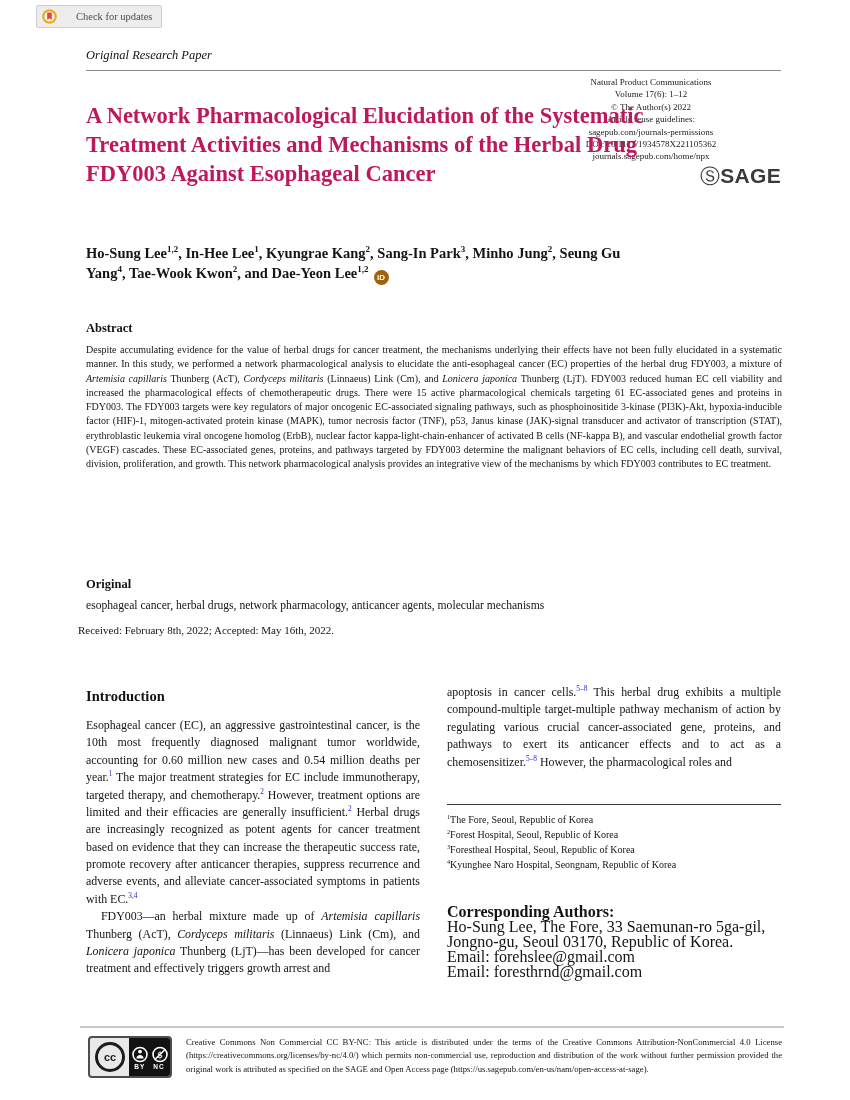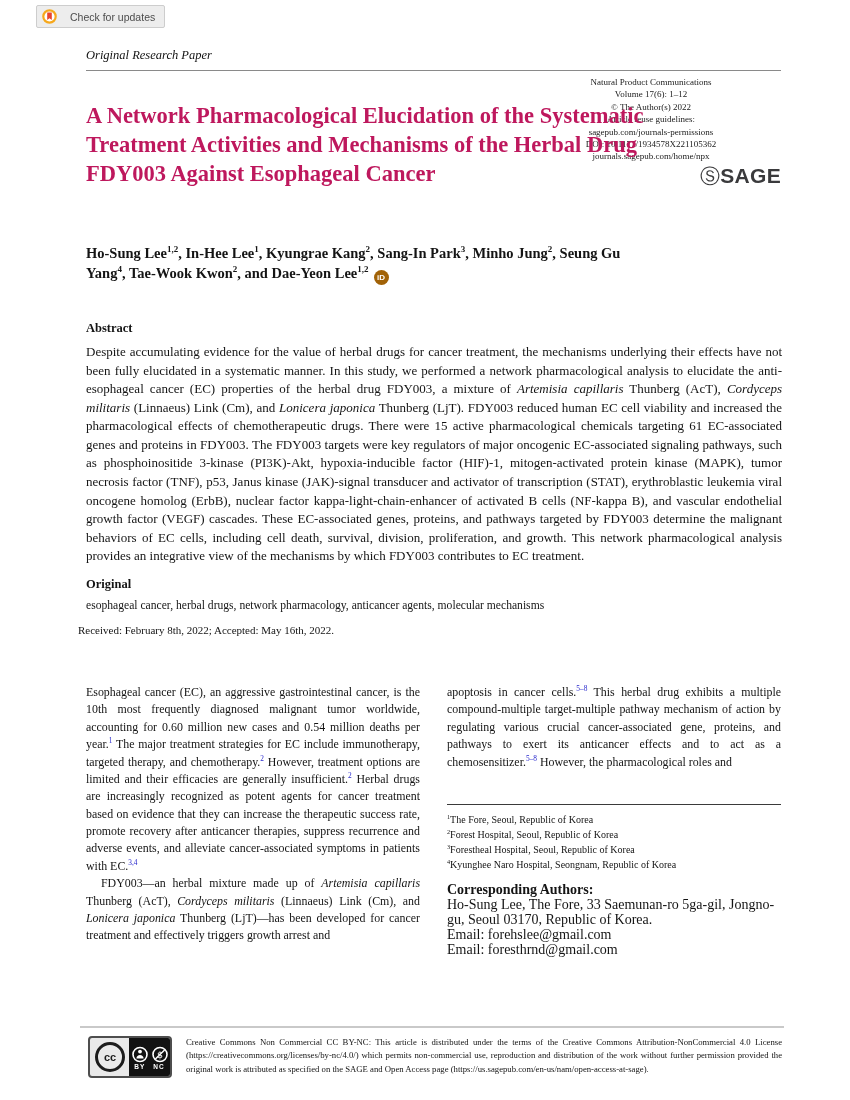--- a/index.html
+++ b/index.html
@@ -3,23 +3,23 @@
 <meta charset="utf-8">
 <style>
   html,body{margin:0;padding:0;}
   body{
     width:850px;height:1100px;position:relative;background:#ffffff;
     font-family:"Liberation Serif",serif;color:#141414;overflow:hidden;
     -webkit-font-smoothing:antialiased;
   }
   
   .check-badge{
-    position:absolute;left:36px;top:5px;display:flex;align-items:center;gap:13px;
+    position:absolute;left:36px;top:5px;display:flex;align-items:center;gap:19px;
     background:#ededed;border:1px solid #cdcdcd;border-radius:2px;
-    padding:3px 9px 3px 5px;font-family:Liberation Sans, sans-serif;
+    padding:3px 9px 3px 5px;font-family:Liberation Serif, serif;
     font-size:10.5px;color:#4d4d4d;cursor:pointer;
   }
   
   .article-type{position:absolute;left:86px;top:48px;font-style:italic;font-size:12.5px;color:#111;}
   .rule-top{position:absolute;left:86px;top:70px;width:695px;border-top:1px solid #8a8a8a;}
   
   .meta{position:absolute;top:76px;right:69px;width:260px;text-align:center;
         font-size:9px;line-height:12.4px;color:#1a1a1a;}
   .sage{margin-top:7px;display:flex;justify-content:flex-end;align-items:center;
         font-family:"Liberation Sans",sans-serif;font-weight:bold;
@@ -31,35 +31,35 @@
   
   .authors{position:absolute;left:86px;top:244px;width:565px;
            font-size:14.5px;font-weight:bold;line-height:1.35;}
   .orcid{display:inline-block;width:15px;height:15px;border-radius:50%;
          background:#a16207;color:#fff;font-family:"Liberation Sans",sans-serif;
          font-size:8px;font-weight:bold;text-align:center;line-height:15px;
          vertical-align:-2px;margin-left:5px;cursor:pointer;}
   
   .abstract{position:absolute;left:86px;top:321px;width:696px;}
   .sec-head{font-size:12.5px;font-weight:bold;margin:0 0 7px 0;}
-  .abstract p{margin:0;font-size:13px;line-height:1.43;text-align:justify;}
+  .abstract p{margin:0;font-size:10px;line-height:1.43;text-align:justify;}
   .keywords{position:absolute;left:86px;top:577px;width:696px;}
   .keywords p{margin:0;font-size:11.6px;}
   .dates{position:absolute;left:78px;top:624px;font-size:11px;}
   
   .columns{position:absolute;left:86px;top:684px;width:696px;display:flex;gap:27px;}
   .col{width:334px;}
   .col h2{font-size:14.5px;font-weight:bold;margin:4px 0 12px 0;}
   .col p{margin:0;font-size:11.9px;line-height:1.46;text-align:justify;}
   .indent{text-indent:15px;}
   .col-right{position:relative;}
   .fnblock{position:absolute;top:120px;left:0;right:0;}
   .fnblock .fn-rule{border:none;border-top:1px solid #3a3a3a;margin:0 0 7px 0;}
   .aff{font-size:10px;line-height:15px;}
-  .corr{margin-top:10px;font-size:14px;line-height:15px;}
+  .corr{margin-top:32px;font-size:16px;line-height:15px;}
   .corr .head{font-weight:bold;}
   sup{font-size:0.62em;line-height:0;vertical-align:super;}
   .it{font-style:italic;}
   .ref{color:#2727cc;}
   
   .footer-rule{position:absolute;left:80px;top:1026px;width:704px;border-top:2px solid #c9c9c9;}
   .license{position:absolute;left:88px;top:1036px;width:694px;display:flex;gap:14px;align-items:flex-start;}
   .cc-badge{width:84px;height:42px;border:2px solid #4e4e4e;background:#e9e9e9;border-radius:4px;
             display:flex;align-items:center;box-sizing:border-box;flex-shrink:0;overflow:hidden;cursor:pointer;}
   .cc-circle{width:24px;height:24px;border:3px solid #1c1c1c;border-radius:50%;margin:0 4px 0 5px;
@@ -112,20 +112,21 @@
 
 <div class="keywords">
   <h3 class="sec-head">Original</h3>
   <p>esophageal cancer, herbal drugs, network pharmacology, anticancer agents, molecular mechanisms</p>
 </div>
 
 <div class="dates">Received: February 8th, 2022; Accepted: May 16th, 2022.</div>
 
 <div class="columns">
   <div class="col">
+    <h2>Introduction</h2>
     <p><span>Esophageal cancer (EC), an aggressive gastrointestinal cancer, is the 10th most frequently diagnosed malignant tumor worldwide, accounting for 0.60 million new cases and 0.54 million deaths per year.</span><sup class="ref">1</sup><span> The major treatment strategies for EC include immunotherapy, targeted therapy, and chemotherapy.</span><sup class="ref">2</sup><span> However, treatment options are limited and their efficacies are generally insufficient.</span><sup class="ref">2</sup><span> Herbal drugs are increasingly recognized as potent agents for cancer treatment based on evidence that they can increase the therapeutic success rate, promote recovery after anticancer therapies, suppress recurrence and adverse events, and alleviate cancer-associated symptoms in patients with EC.</span><sup class="ref">3,4</sup></p>
     <p class="indent"><span>FDY003—an herbal mixture made up of </span><span class="it">Artemisia capillaris</span><span> Thunberg (AcT), </span><span class="it">Cordyceps militaris</span><span> (Linnaeus) Link (Cm), and </span><span class="it">Lonicera japonica</span><span> Thunberg (LjT)—has been developed for cancer treatment and effectively triggers growth arrest and</span></p>
   </div>
   <div class="col col-right">
     <p><span>apoptosis in cancer cells.</span><sup class="ref">5–8</sup><span> This herbal drug exhibits a multiple compound-multiple target-multiple pathway mechanism of action by regulating various crucial cancer-associated gene, proteins, and pathways to exert its anticancer effects and to act as a chemosensitizer.</span><sup class="ref">5–8</sup><span> However, the pharmacological roles and</span></p>
     <div class="fnblock">
       <hr class="fn-rule">
       <div class="aff"><sup>1</sup><span>The Fore, Seoul, Republic of Korea</span></div>
       <div class="aff"><sup>2</sup><span>Forest Hospital, Seoul, Republic of Korea</span></div>
       <div class="aff"><sup>3</sup><span>Forestheal Hospital, Seoul, Republic of Korea</span></div>

